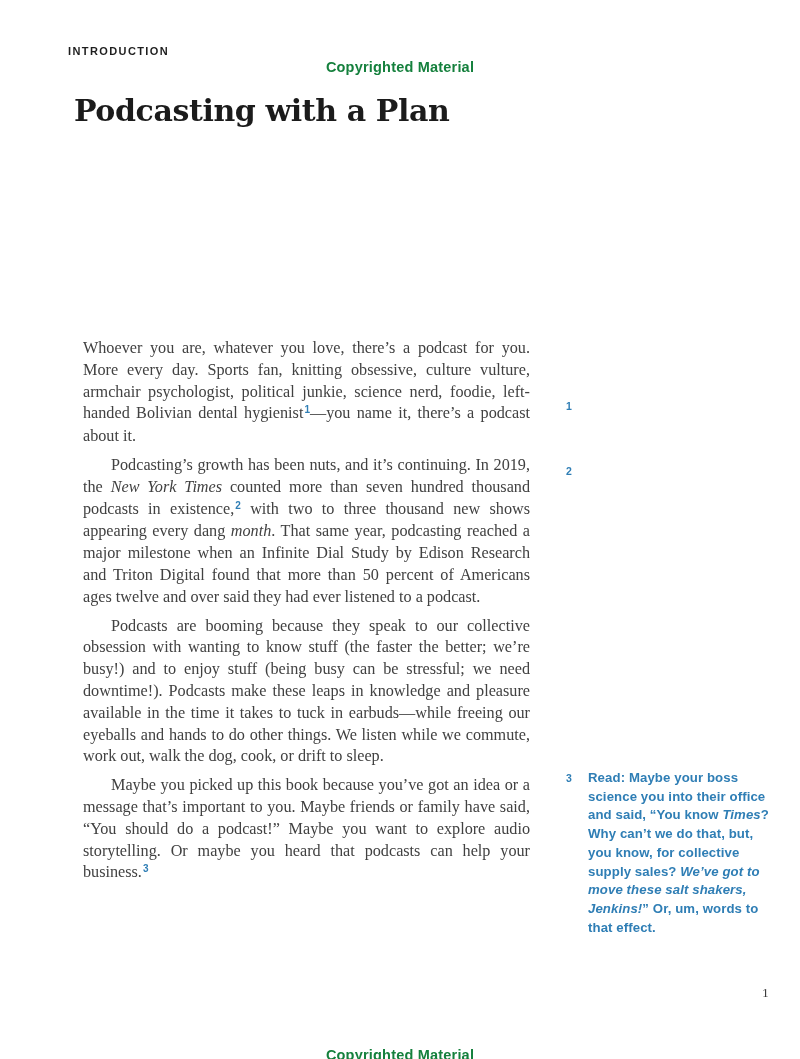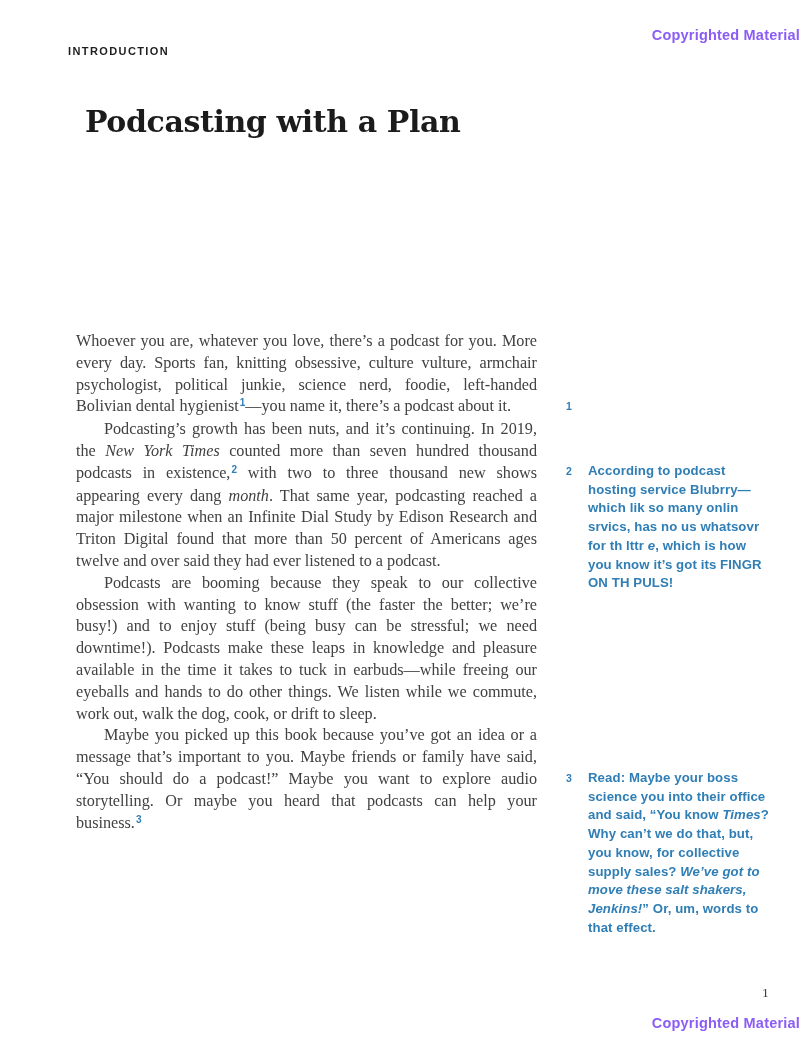--- a/index.html
+++ b/index.html
@@ -9,61 +9,62 @@
     width: 800px;
     height: 1059px;
     background: #ffffff;
     overflow: hidden;
     font-family: "Liberation Serif", serif;
   }
   .watermark {
     position: absolute;
     left: 0;
     width: 100%;
-    text-align: right;
+    text-align: center;
     font-family: "Liberation Sans", sans-serif;
     font-size: 14.5px;
     font-weight: 700;
-    color: #8b5cf6;
+    color: #15803d;
     letter-spacing: 0.2px;
+    margin-top: 32px;
   }
   .watermark.top { top: 27px; }
   .watermark.bottom { top: 1015px; }
   .kicker {
     position: absolute;
     left: 68px;
     top: 45px;
     font-family: "Liberation Sans", sans-serif;
     font-size: 11px;
     font-weight: 700;
     letter-spacing: 1.4px;
     color: #1e1e1e;
   }
   .title {
     position: absolute;
     left: 74px;
     top: 93px;
-    margin: 11px;
+    margin: 0;
     font-family: "DejaVu Serif", serif;
     font-size: 30px;
     font-weight: 700;
     letter-spacing: -0.4px;
     color: #1b1b1b;
   }
   .body-col {
     position: absolute;
     left: 76px;
     top: 331px;
     width: 461px;
     font-size: 16.2px;
     line-height: 21.8px;
     color: #414141;
     text-align: justify;
   }
-  .body-col p { margin: 0; text-indent: 28px; }
+  .body-col p { margin: 7px; text-indent: 28px; }
   .body-col p.first { text-indent: 0; }
   .it { font-style: italic; }
   .sup {
     font-family: "Liberation Sans", sans-serif;
     font-size: 10px;
     font-weight: 700;
     color: var(--note-blue, #2f7eb5);
     position: relative;
     top: -5px;
     margin-left: 1px;
@@ -116,21 +117,20 @@
     <p><span>Podcasts are booming because they speak to our collective obsession with wanting to know stuff (the faster the better; we’re busy!) and to enjoy stuff (being busy can be stressful; we need downtime!). Podcasts make these leaps in knowledge and pleasure available in the time it takes to tuck in earbuds—while freeing our eyeballs and hands to do other things. We listen while we commute, work out, walk the dog, cook, or drift to sleep.</span></p>
     <p><span>Maybe you picked up this book because you’ve got an idea or a message that’s important to you. Maybe friends or family have said, “You should do a podcast!” Maybe you want to explore audio storytelling. Or maybe you heard that podcasts can help your business.</span><span class="sup">3</span></p>
   </div>
 
   <aside class="note" style="top:397px">
     <span class="note-num">1</span>
   </aside>
 
   <aside class="note" style="top:462px">
     <span class="note-num">2</span>
-    <span class="note-text"><span>According to podcast hosting service Blubrry—which lik so many onlin srvics, has no us whatsovr for th lttr </span><span class="it">e</span><span>, which is how you know it’s got its FINGR ON TH PULS!</span></span>
   </aside>
 
   <aside class="note" style="top:769px">
     <span class="note-num">3</span>
     <span class="note-text"><span>Read: Maybe your boss science you into their office and said, “You know </span><span class="it">Times</span><span>? Why can’t we do that, but, you know, for collective supply sales? </span><span class="it">We’ve got to move these salt shakers, Jenkins!</span><span>” Or, um, words to that effect.</span></span>
   </aside>
 
   <div class="page-num">1</div>
 
   <div class="watermark bottom">Copyrighted Material</div>

